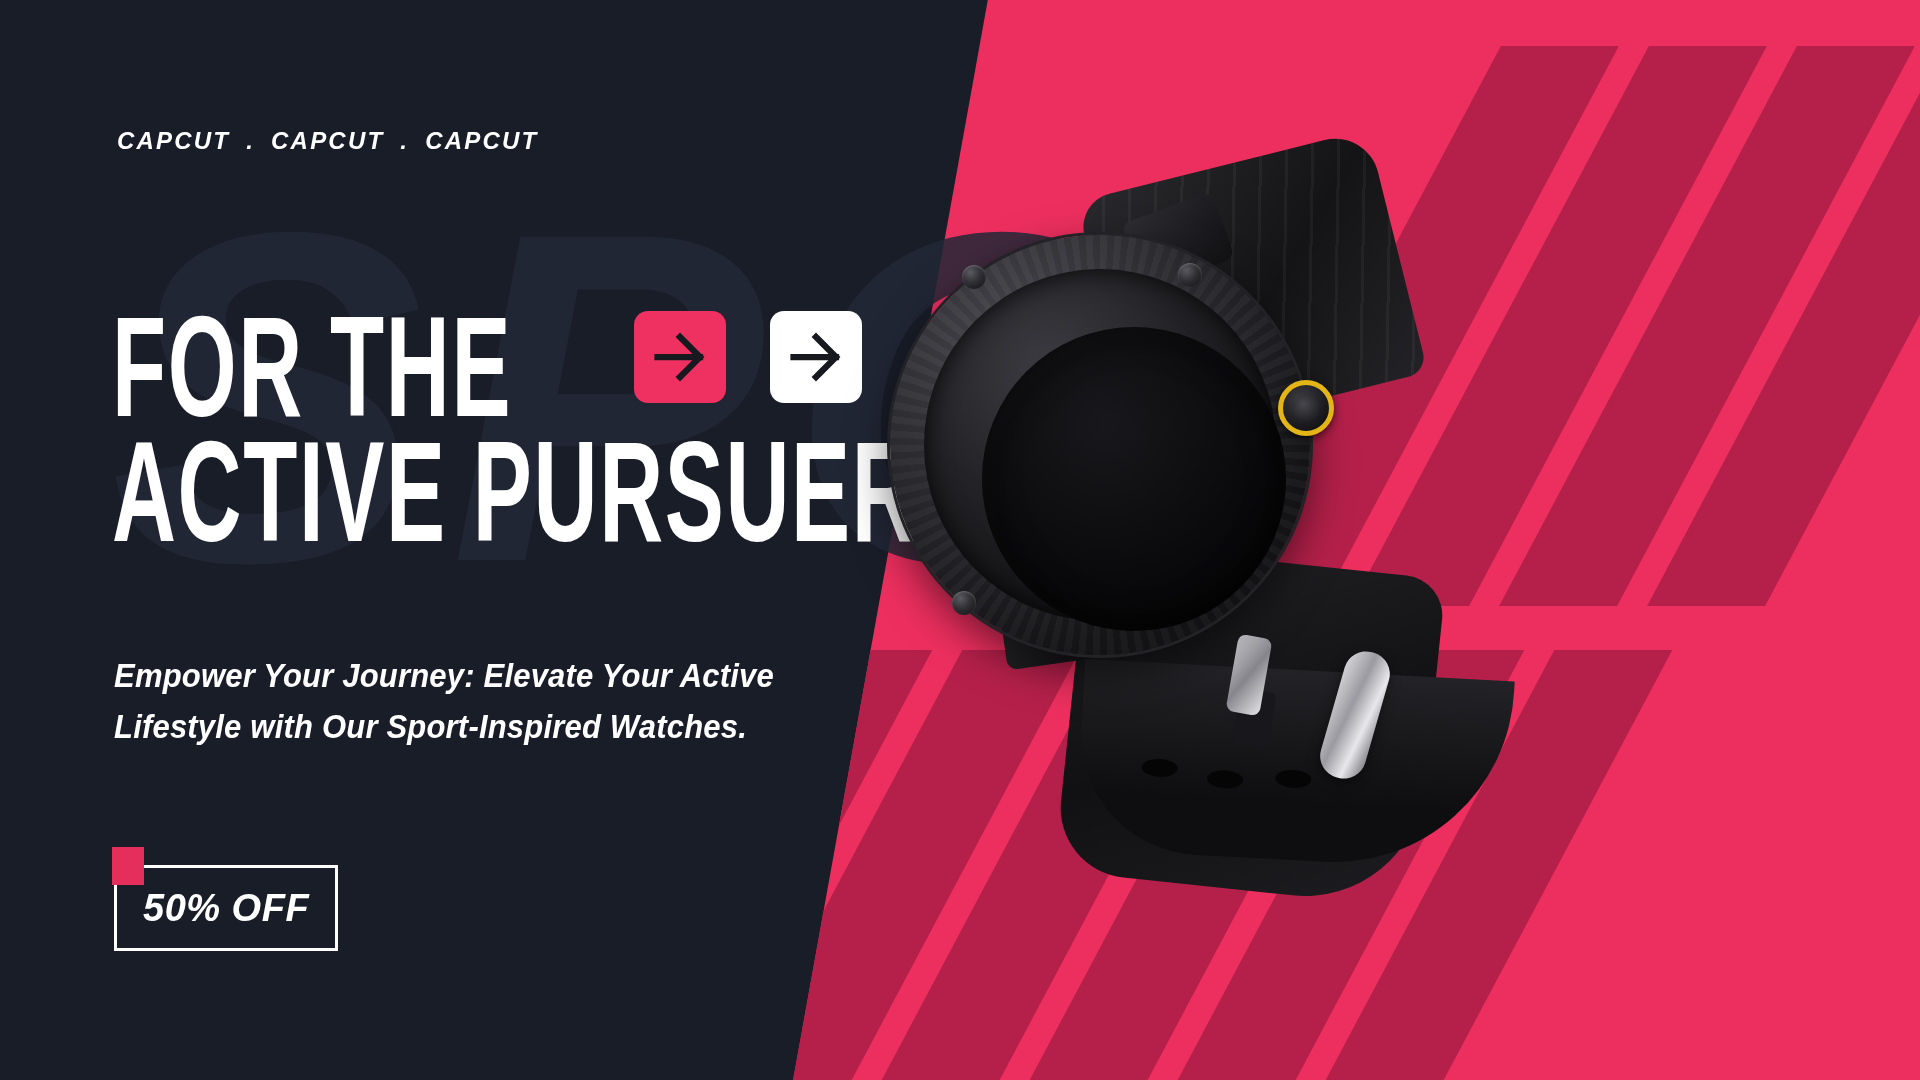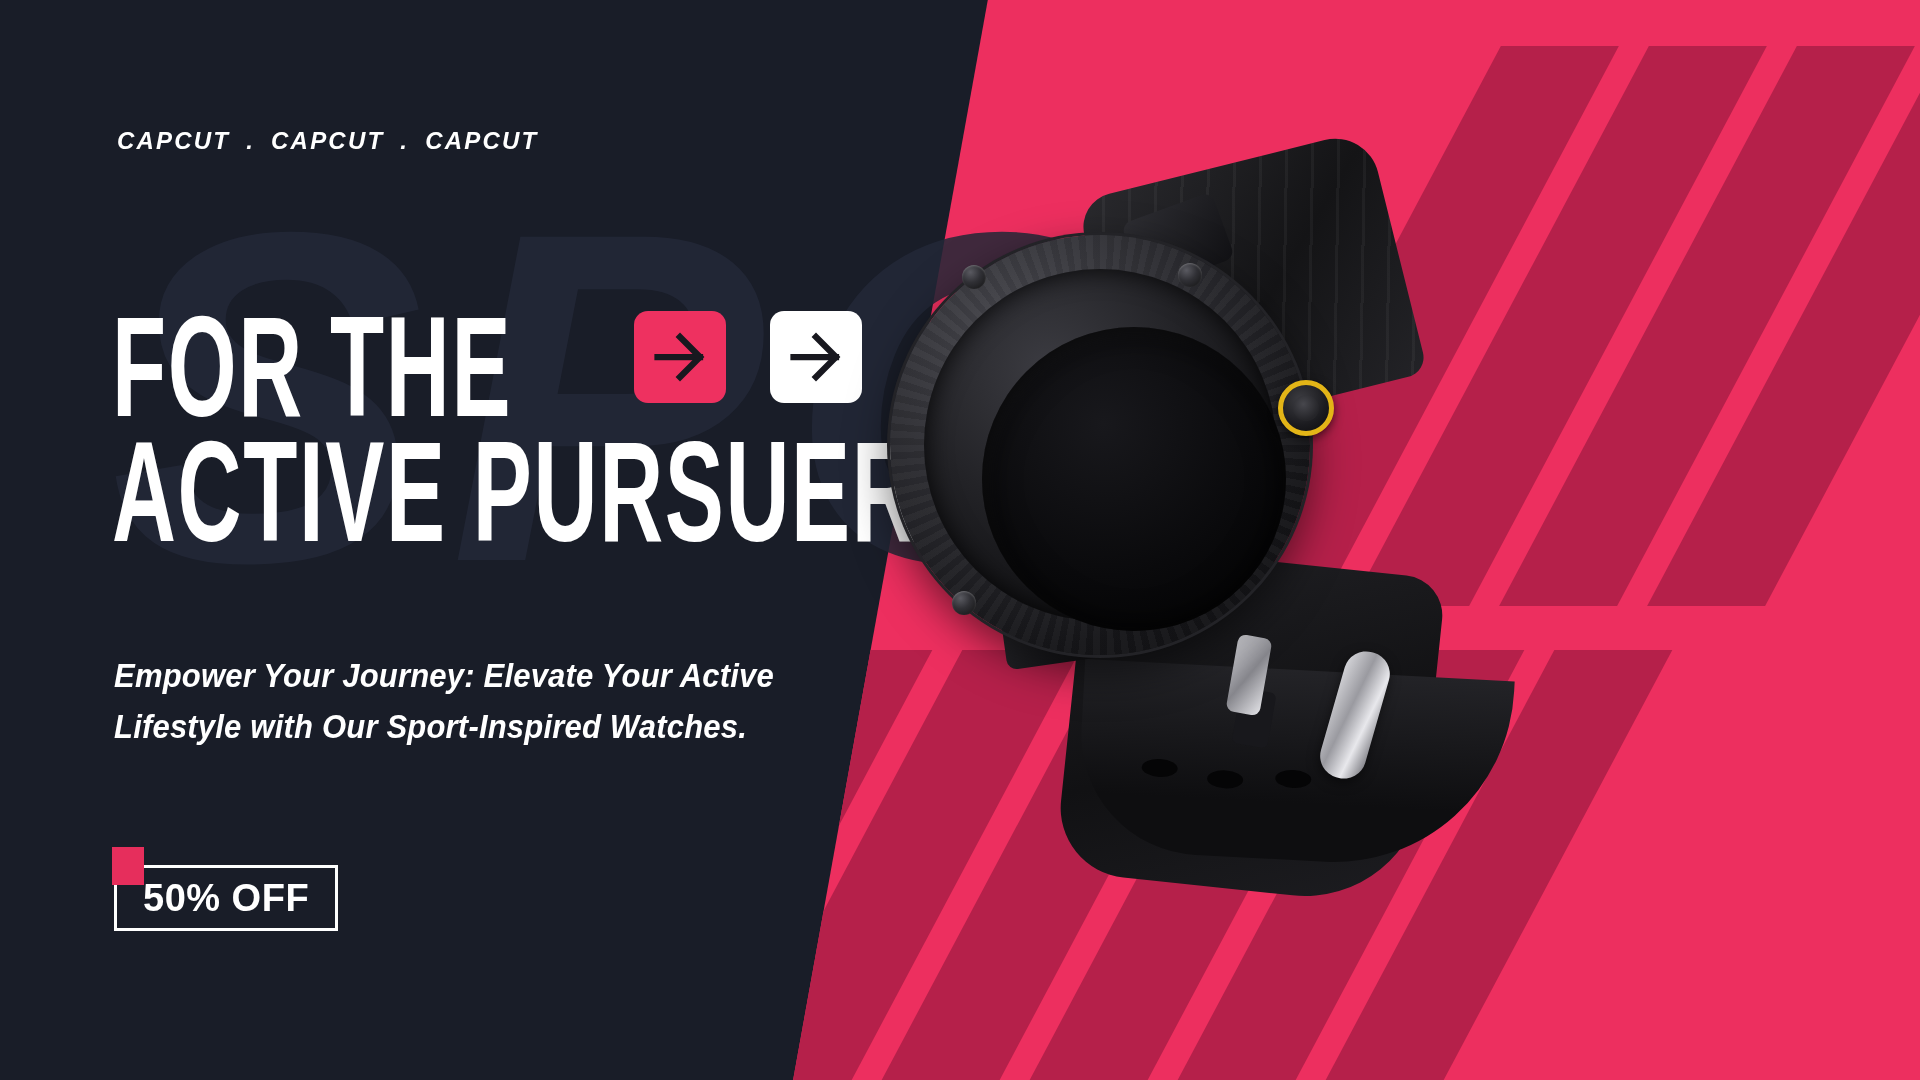--- a/index.html
+++ b/index.html
@@ -101,24 +101,24 @@
   
   .badges { position:absolute; left:114px; top:865px; display:flex; gap:22px; }
   .badge-wrap { position:relative; }
   .badge-sq {
     position:absolute; left:-2px; top:-18px;
     width:32px; height:38px; background:#e8淡; background:#e62e5c; z-index:2;
   }
   .badge {
     position:relative; z-index:1;
     border:3px solid #ffffff;
-    height:66px;
+    height:86px;
     display:flex; align-items:center; justify-content:center;
     padding:0 26px;
-    color:#ffffff; font-size:38px; font-weight:bold; 
+    color:#ffffff; font-size:38px; font-weight:bold; font-style:italic;
     letter-spacing:.5px; white-space:nowrap;
     cursor:pointer;
   }
 
   
   .watch { position:absolute; left:880px; top:150px; width:700px; height:760px; }
   
   .strap-up {
     position:absolute; left:222px; top:12px; width:300px; height:250px;
     background:linear-gradient(135deg,#2a2a2e 0%,#141416 55%,#232327 100%);

